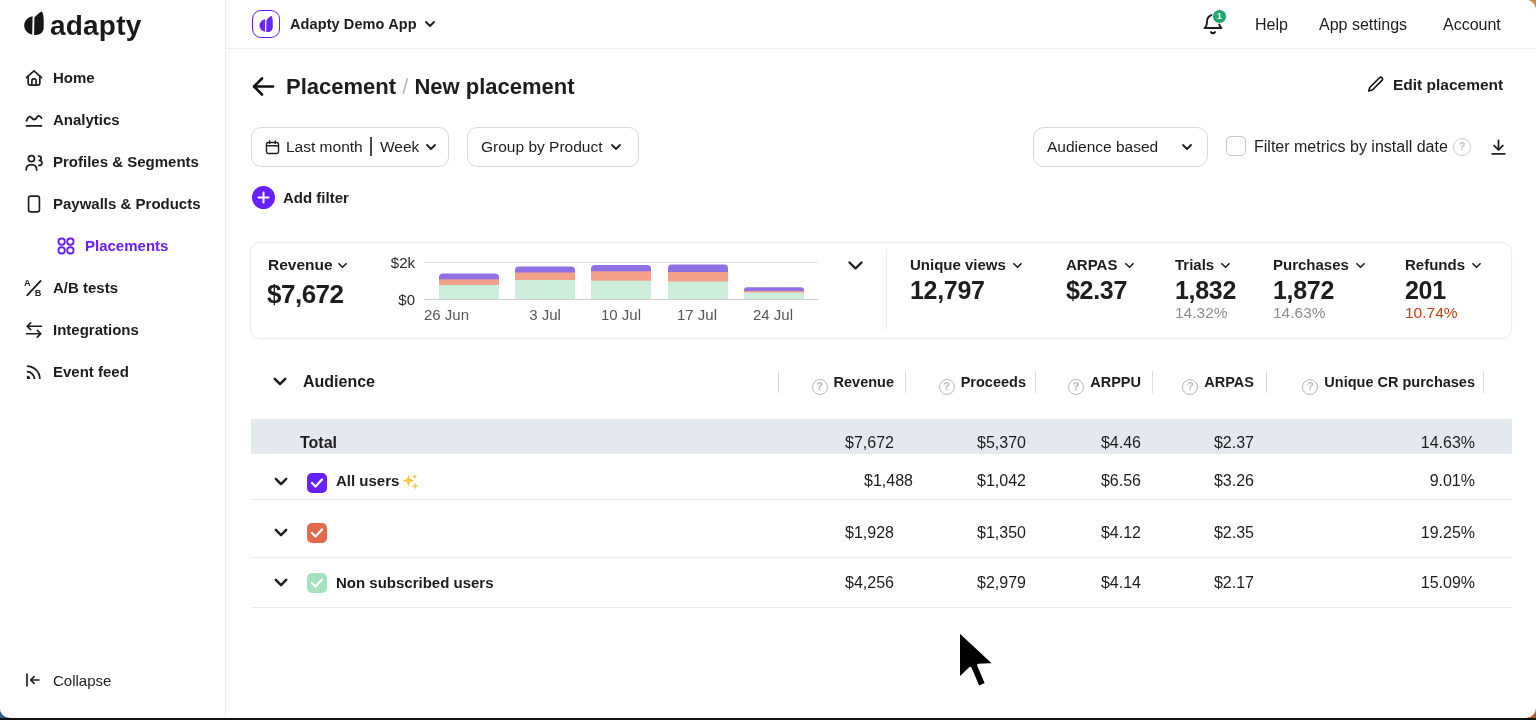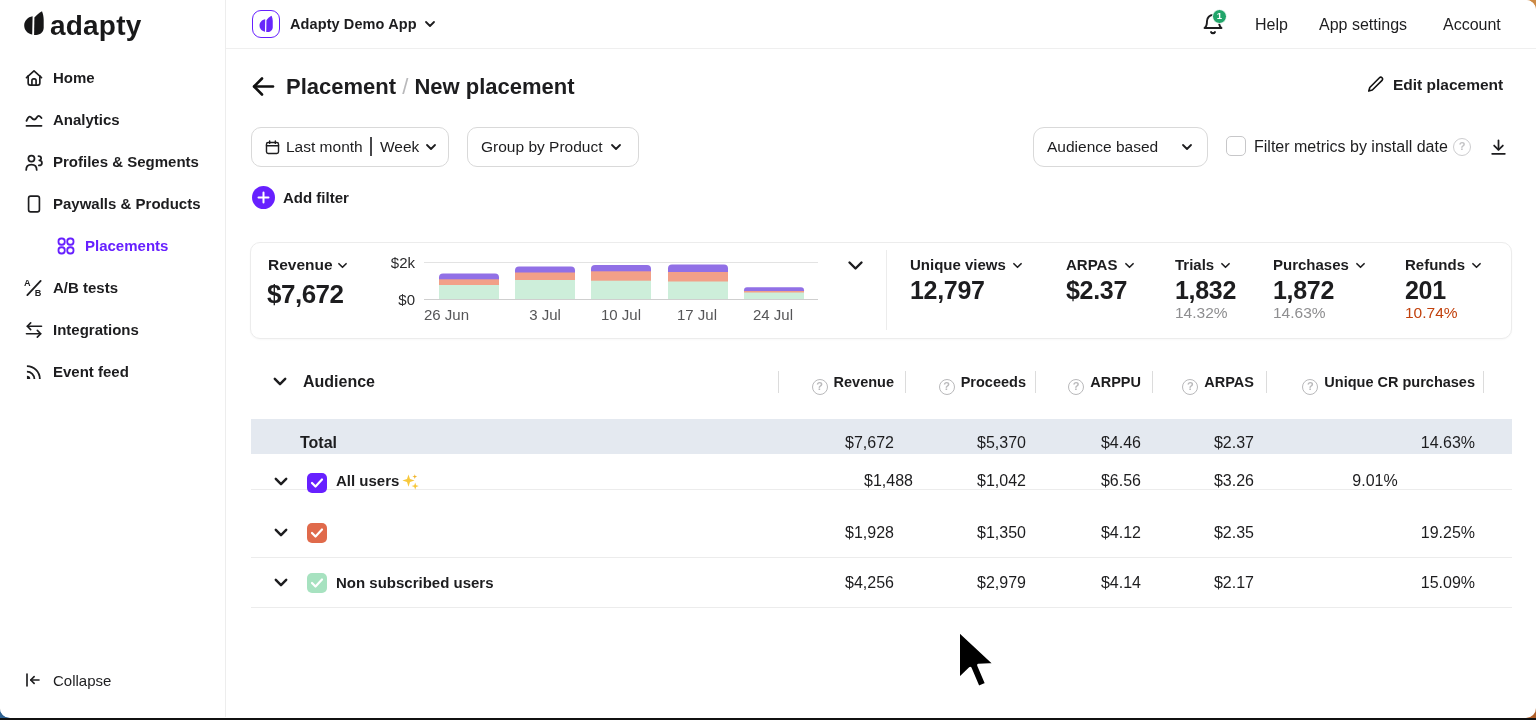--- a/index.html
+++ b/index.html
@@ -297,40 +297,40 @@
 
       <div class="abs" style="left:251px;top:407px;width:1261px;height:47px;background:#e4e9f0;margin-top:12px;">
         <div class="txt" style="left:49px;top:0;line-height:47px;font-size:16px;font-weight:700;">Total</div>
         <div class="cell-r" style="left:443px;top:0;width:200px;line-height:47px;">$7,672</div>
         <div class="cell-r" style="left:575px;top:0;width:200px;line-height:47px;">$5,370</div>
         <div class="cell-r" style="left:690px;top:0;width:200px;line-height:47px;">$4.46</div>
         <div class="cell-r" style="left:803px;top:0;width:200px;line-height:47px;">$2.37</div>
         <div class="cell-r" style="left:1024px;top:0;width:200px;line-height:47px;">14.63%</div>
       </div>
 
-      <div class="row" style="top:454px;left:251px;height:36px;">
+      <div class="row" style="top:454px;left:251px;height:46px;">
         <svg class="rowchev" style="top:21px;" width="16" height="13" viewBox="0 0 12 10" fill="none" stroke="#1d1d1f" stroke-width="1.9" stroke-linecap="round" stroke-linejoin="round">
             <path d="M2 3 L6 7 L10 3"></path>
           </svg>
         <div class="chk" style="background:#6720ff;top:19px;">
             <svg width="14" height="12" viewBox="0 0 14 12" fill="none" stroke="#fff" stroke-width="2.2" stroke-linecap="round" stroke-linejoin="round">
               <path d="M2 6 L5.5 9.5 L12 2.5"></path>
             </svg>
           </div>
         <div class="rowlbl" style="line-height:54px;">All users</div>
         <svg class="abs" style="left:151px;top:19px;" width="18" height="18" viewBox="0 0 18 18">
             <path d="M6.5 1.5 L8 6.1 L12.6 7.6 L8 9.1 L6.5 13.7 L5 9.1 L0.4 7.6 L5 6.1 Z" fill="#f7c83c"></path>
             <path d="M13.2 9.5 L14.1 12.2 L16.8 13.1 L14.1 14 L13.2 16.7 L12.3 14 L9.6 13.1 L12.3 12.2 Z" fill="#f7c83c"></path>
             <path d="M12.8 1.2 L13.4 3 L15.2 3.6 L13.4 4.2 L12.8 6 L12.2 4.2 L10.4 3.6 L12.2 3 Z" fill="#f0b429"></path>
           </svg>
         <div class="cell-r" style="left:462px;width:200px;line-height:54px;">$1,488</div>
         <div class="cell-r" style="left:575px;width:200px;line-height:54px;">$1,042</div>
         <div class="cell-r" style="left:690px;width:200px;line-height:54px;">$6.56</div>
         <div class="cell-r" style="left:803px;width:200px;line-height:54px;">$3.26</div>
-        <div class="cell-r" style="left:1024px;width:200px;line-height:54px;text-align:center;">9.01%</div>
+        <div class="cell-r" style="left:1024px;width:200px;line-height:54px;">9.01%</div>
       </div>
 
       <div class="row" style="top:508px;left:251px;">
         <svg class="rowchev" width="16" height="13" viewBox="0 0 12 10" fill="none" stroke="#1d1d1f" stroke-width="1.9" stroke-linecap="round" stroke-linejoin="round">
             <path d="M2 3 L6 7 L10 3"></path>
           </svg>
         <div class="chk" style="background:#e06a4b;">
             <svg width="14" height="12" viewBox="0 0 14 12" fill="none" stroke="#fff" stroke-width="2.2" stroke-linecap="round" stroke-linejoin="round">
               <path d="M2 6 L5.5 9.5 L12 2.5"></path>
             </svg>

